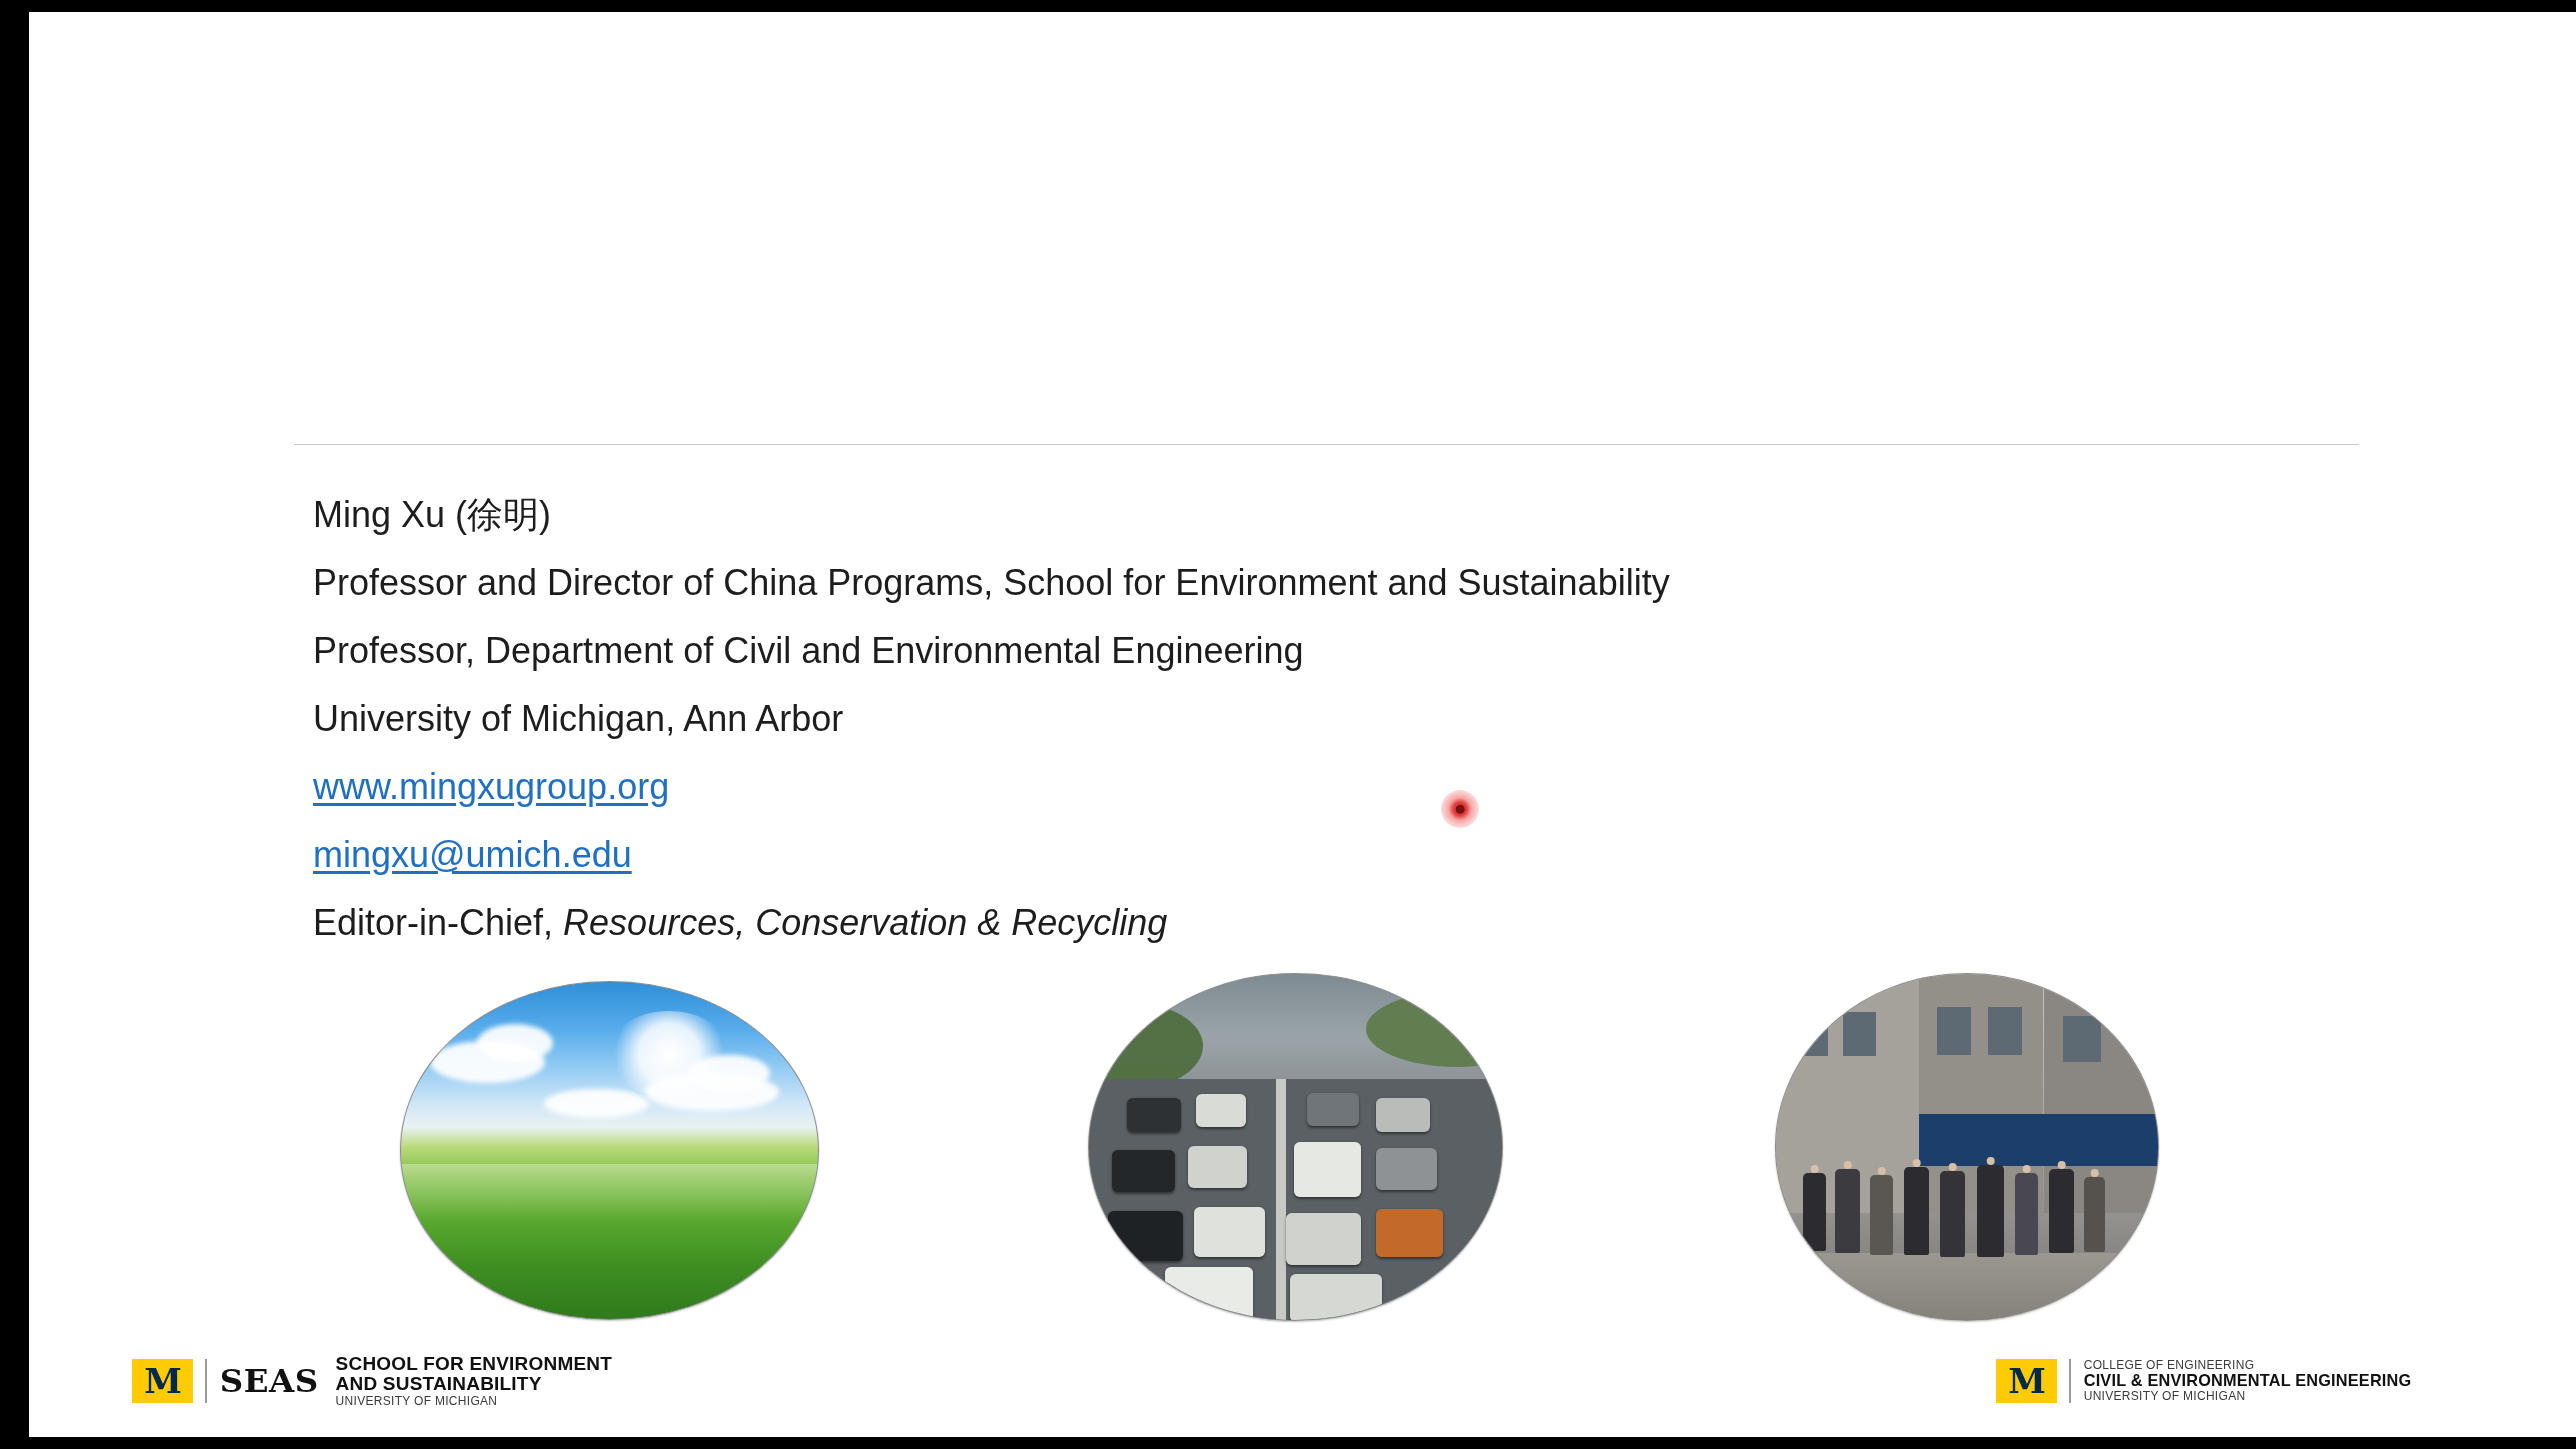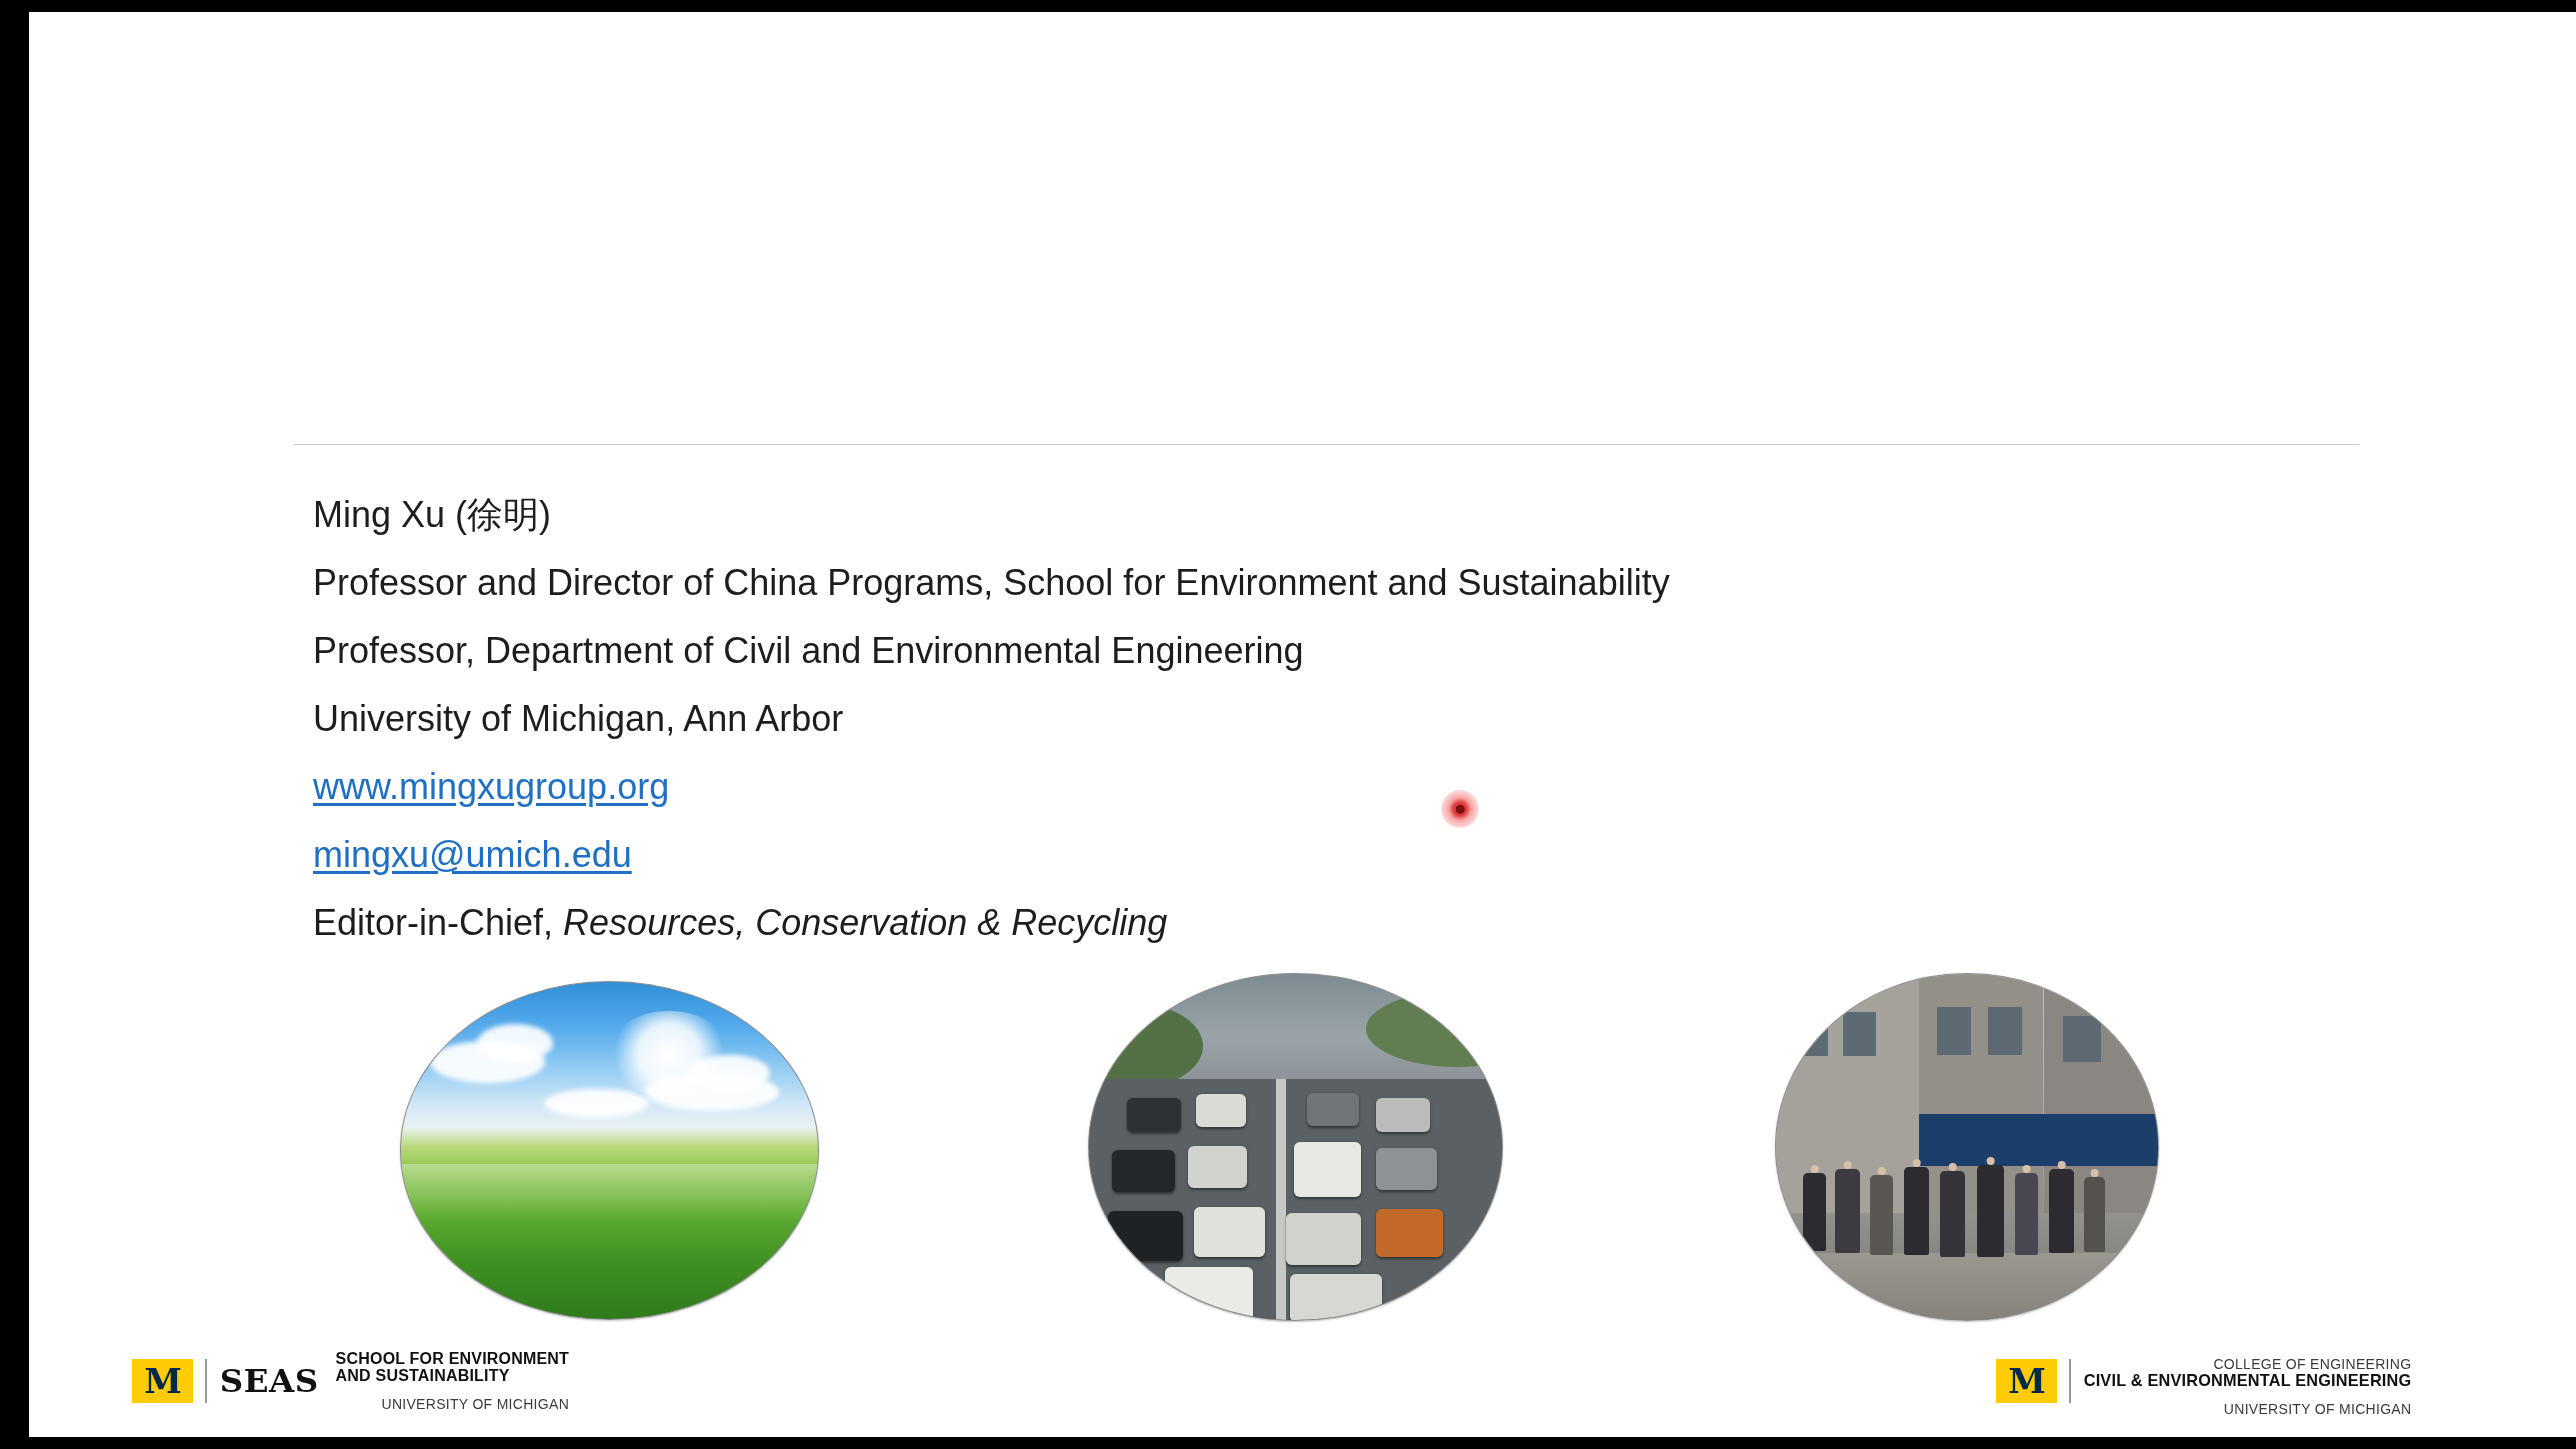--- a/index.html
+++ b/index.html
@@ -221,40 +221,39 @@
     height: 44px;
     background: #9b9b9b;
     margin: 0 12.4px;
   }
   .logo-text {
     color: #111111;
     line-height: 1.08;
   }
   .logo-text .big {
     font-weight: 700;
-    font-size: 16px;
+    font-size: 19px;
     letter-spacing: 0.2px;
     display: block;
     text-transform: uppercase;
   }
   .logo-text .mid {
     font-weight: 700;
     font-size: 16.3px;
     letter-spacing: 0.2px;
     display: block;
     text-transform: uppercase;
   }
   .logo-text .small {
-    font-size: 14px;
+    font-size: 12px;
     letter-spacing: 0.3px;
     display: block;
     color: #3a3a3a;
     text-transform: uppercase;
-    margin-top: 12px;
-    text-align: right;
+    margin-top: 0;
   }
   #logo-seas .seas-word {
     font-family: "DejaVu Serif", serif;
     font-weight: 700;
     font-size: 32.5px;
     color: #111111;
     letter-spacing: 0.5px;
     margin-right: 17px;
   }
 

